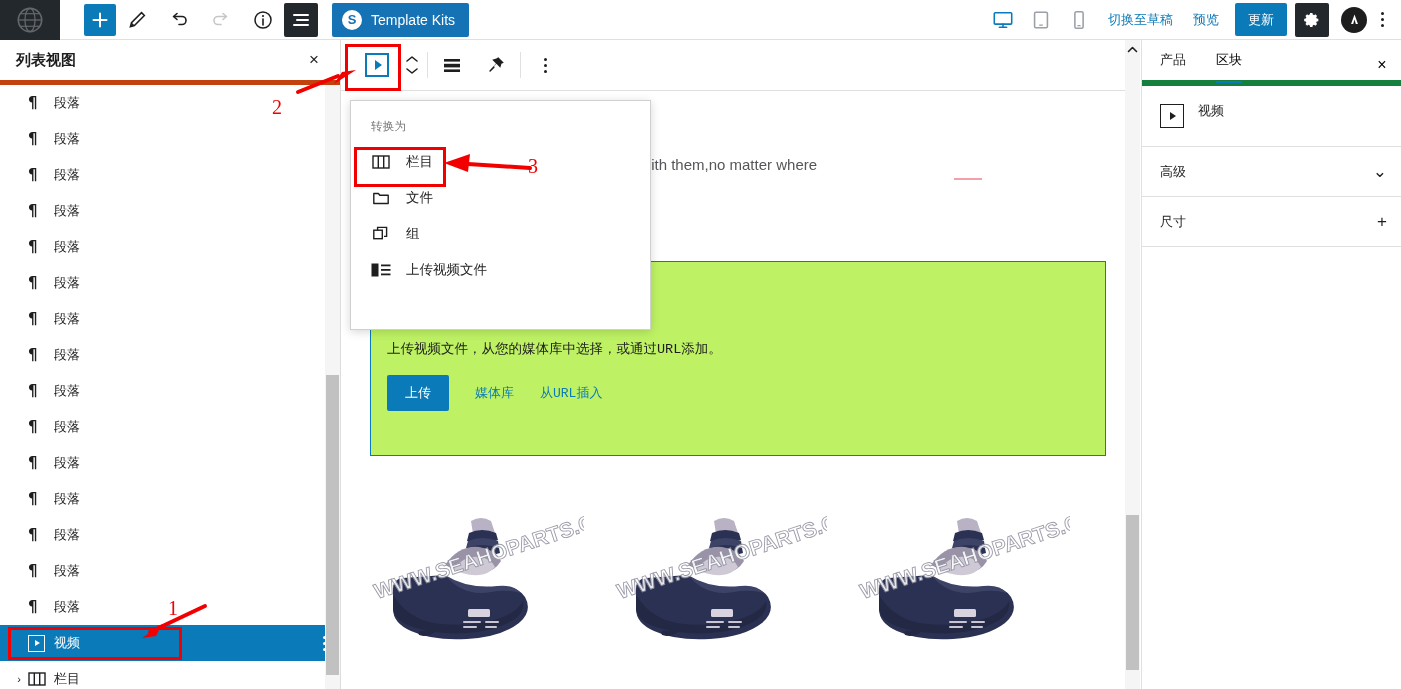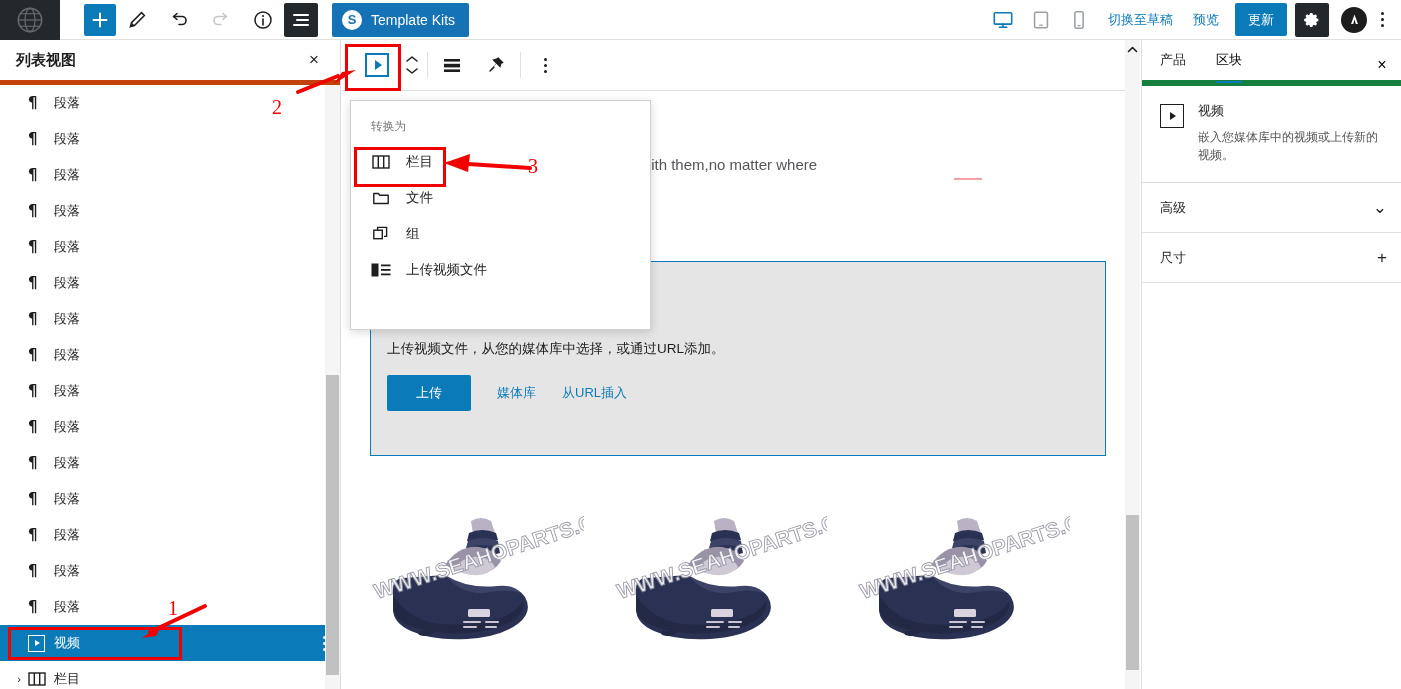--- a/index.html
+++ b/index.html
@@ -116,27 +116,27 @@
     position: absolute; left: 341px; top: 91px; width: 793px; height: 598px;
     background: #fff; overflow: hidden;
   }
   .para-text { font-family: "Liberation Sans", sans-serif; font-size: 15px; color: #55565a; white-space: nowrap; }
   .p1 { position: absolute; left: 20px; top: 10px; }
   .p2 { position: absolute; left: 20px; top: 65px; }
   .redline { position: absolute; left: 613px; top: 87px; width: 28px; height: 2px; background: #f4a0a8; }
 
   .video-block {
     position: absolute; left: 29px; top: 170px; width: 736px; height: 195px;
-    border: 1px solid #0b7ab8; background: #e5e5e5;
+    border: 1px solid #0b7ab8; background: #bef264; font-family: Liberation Mono, monospace;
   }
   .vb-desc { position: absolute; left: 16px; top: 78px; font-size: 13.5px; color: #1e1e1e; }
   .vb-actions { position: absolute; left: 16px; top: 113px; display: flex; align-items: center; gap: 0; }
   .vb-upload {
     background: #0b7ab8; color: #fff; font-size: 13px; height: 36px;
-    padding: 0 29px; display: flex; align-items: center; border-radius: 2px; cursor: pointer;
+    padding: 0 18px; display: flex; align-items: center; border-radius: 2px; cursor: pointer;
   }
   .vb-link { color: #0b7ab8; font-size: 13px; margin-left: 26px; cursor: pointer; }
 
   
   .prod-row { position: absolute; left: 0; top: 400px; width: 793px; height: 198px; display: flex; }
   .prod-cell { width: 221px; height: 198px; position: relative; margin-left: 22px; }
   .prod-svg { position: absolute; left: 0; top: 0; }
 
   
   .canvas-scroll {
@@ -626,21 +626,20 @@
       <div class="rb-tab">产品</div>
       <div class="rb-tab active">区块</div>
       <div class="rb-close">×</div>
     </div>
     <div class="rb-blockinfo">
       <span class="rb-bi-icon">
           <span class="rb-bi-tri"></span>
         </span>
       <div>
         <div class="rb-bi-title">视频</div>
-        <div class="rb-bi-desc">嵌入您媒体库中的视频或上传新的视频。</div>
       </div>
     </div>
     <div class="rb-section">
       <span>高级</span>
       <span class="ctl">⌄</span>
     </div>
     <div class="rb-section">
       <span>尺寸</span>
       <span class="ctl">+</span>
     </div>

